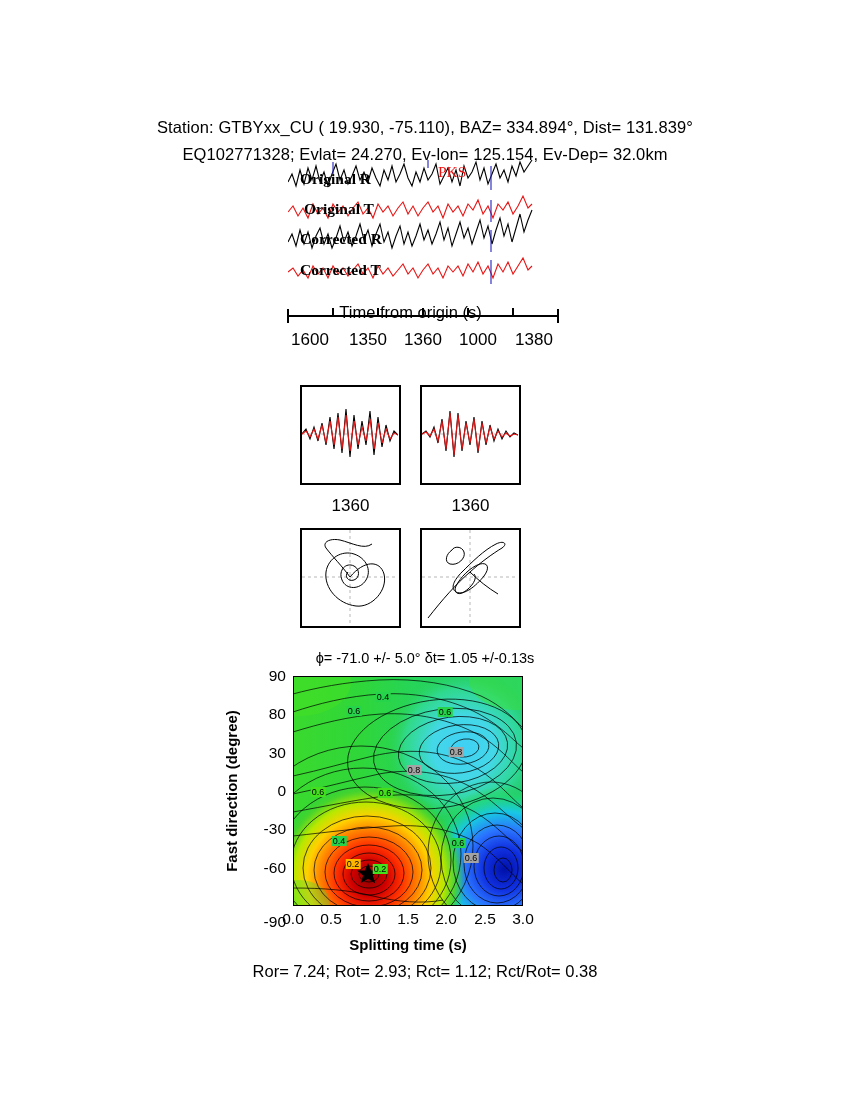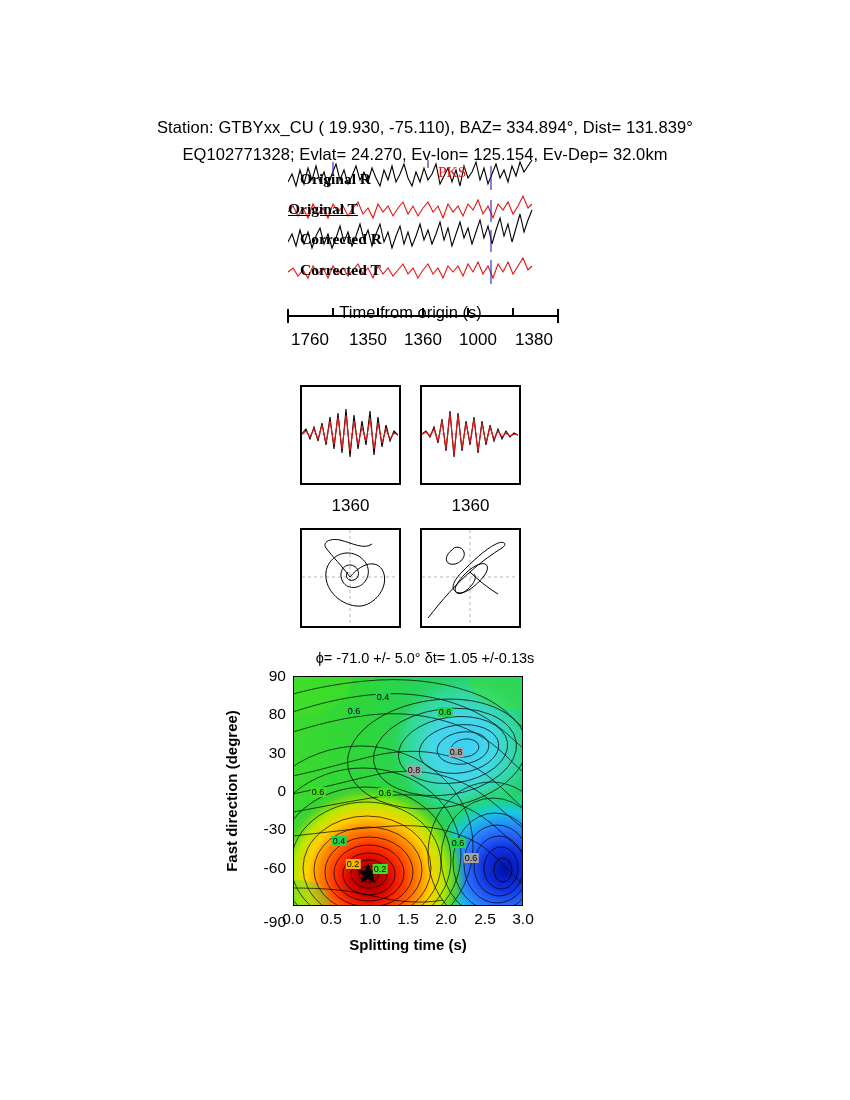--- a/index.html
+++ b/index.html
@@ -34,21 +34,21 @@
   #wavePanel svg { display:block; }
 
   .wlabel {
     position:absolute;
     font-family:"Liberation Serif", serif;
     font-weight:bold;
     font-size:15.5px;
     white-space:nowrap;
   }
   #wl1 { left:300px; top:170px; }
-  #wl2 { left:288px; top:200px;text-decoration:underline; }
+  #wl2 { left:304px; top:200px; }
   #wl3 { left:300px; top:230px; }
   #wl4 { left:300px; top:261px; }
 
   #pksLabel {
     position:absolute;
     left:415px; top:163px;
     color:#e81414;
     font-size:15.5px;
     font-family:"Liberation Serif", serif;
     font-weight:normal;
@@ -217,21 +217,21 @@
     <line x1="10" y1="4" x2="10" y2="18" stroke="#000" stroke-width="2"></line>
     <line x1="55" y1="11" x2="55" y2="3" stroke="#000" stroke-width="2"></line>
     <line x1="100" y1="11" x2="100" y2="3" stroke="#000" stroke-width="2"></line>
     <line x1="145" y1="11" x2="145" y2="3" stroke="#000" stroke-width="2"></line>
     <line x1="190" y1="11" x2="190" y2="3" stroke="#000" stroke-width="2"></line>
     <line x1="235" y1="11" x2="235" y2="3" stroke="#000" stroke-width="2"></line>
     <line x1="280" y1="4" x2="280" y2="18" stroke="#000" stroke-width="2"></line>
   </svg>
 
   <div id="tickLabels">
-    <span style="left:32px;">1760</span>
+    <span style="left:32px;">1600</span>
     <span style="left:90px;">1350</span>
     <span style="left:145px;">1360</span>
     <span style="left:200px;">1000</span>
     <span style="left:256px;">1380</span>
   </div>
 
   <div class="sbox" id="sb1">
     <svg width="96" height="95" viewBox="0 0 96 95">
       <line x1="0" y1="47" x2="96" y2="47" stroke="#999" stroke-width="0.7" stroke-dasharray="3,3"></line>
       <polyline fill="none" stroke="#000000" stroke-width="1.1" points="0,47 4,42 8,52 12,40 16,54 20,36 24,58 28,30 32,62 36,26 40,66 44,22 48,70 52,28 56,62 60,34 64,58 68,24 72,68 76,30 80,60 84,38 88,54 92,44 96,48"></polyline>
@@ -388,14 +388,15 @@
     <span style="left:38px;">0.5</span>
     <span style="left:77px;">1.0</span>
     <span style="left:115px;">1.5</span>
     <span style="left:153px;">2.0</span>
     <span style="left:192px;">2.5</span>
     <span style="left:230px;">3.0</span>
   </div>
 
   <div id="xAxisTitle">Splitting time (s)</div>
 
+  <div id="footer">Ror= 7.24; Rot= 2.93; Rct= 1.12; Rct/Rot= 0.38</div>
 
 </div>
 
 </body></html>

